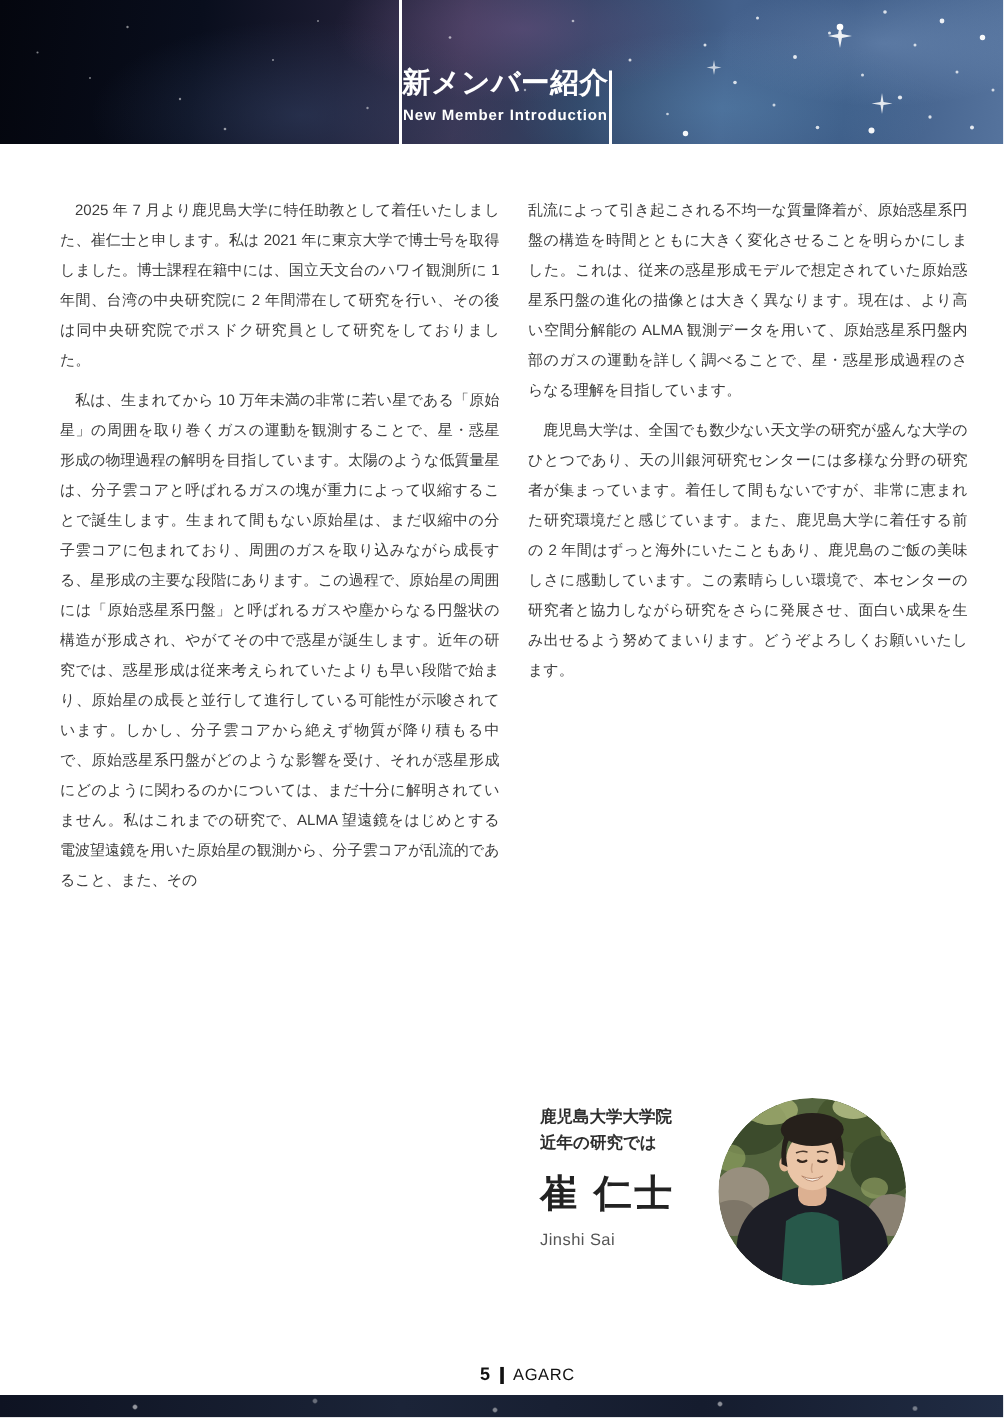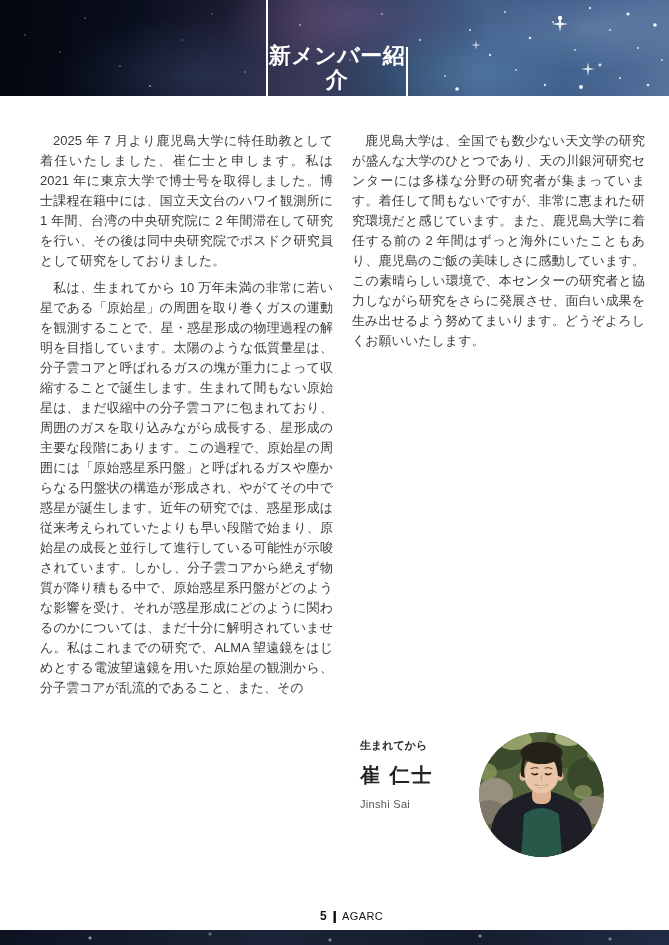--- a/index.html
+++ b/index.html
@@ -16,38 +16,38 @@
       radial-gradient(ellipse 220px 80px at 72% 75%, rgba(95,150,190,.33), transparent 65%),
       radial-gradient(ellipse 160px 60px at 88% 30%, rgba(140,170,210,.35), transparent 70%),
       radial-gradient(ellipse 200px 90px at 30% 80%, rgba(60,80,120,.4), transparent 70%),
       linear-gradient(97deg, #04060e 0%, #090e1d 20%, #1c1c32 34%, #3a3654 46%, #2e4263 58%, #44618c 72%, #3c5a85 84%, #55739d 100%);
   }
   .header svg.starfield { position:absolute; left:0; top:0; }
   .header-line { position:absolute; background:#ffffff; width:2px; }
   .line-left  { left:266px; top:0;    height:96px; }
   .line-right { left:406px; top:47px; height:49px; }
   .title-block { position:absolute; left:267px; top:44px; width:140px; text-align:center; color:#fff; }
-  .title-jp { font-size:22px; font-weight:bold; letter-spacing:.5px; line-height:24px; }
-  .title-en { font-size:13px; font-weight:bold; letter-spacing:.6px; margin-top:4px; }
+  .title-jp { font-size:19px; font-weight:bold; letter-spacing:.5px; line-height:24px; }
+  .title-en { font-size:10px; font-weight:bold; letter-spacing:.6px; margin-top:4px; }
 
   
   .col {
     position:absolute; top:131px; width:293px;
-    font-size:13px; line-height:20px; text-align:justify;
+    font-size:10px; line-height:20px; text-align:justify;
     color:#3b3b3b;
   }
   .col-left  { left:40px; }
   .col-right { left:352px; }
   .jp-par { margin:0 0 7px 0; }
   .jp-par.indent { text-indent:1em; }
 
   
   .profile-block { position:absolute; left:360px; top:737px; width:150px; }
   .affil { font-size:11px; font-weight:bold; line-height:17px; color:#2f2f2f; }
-  .profile-name { font-size:20px; font-weight:bold; color:#222; margin-top:8px; letter-spacing:2px; }
+  .profile-name { font-size:25px; font-weight:bold; color:#222; margin-top:8px; letter-spacing:2px; }
   .profile-romaji { font-size:11px; font-weight:normal; color:#555; margin-top:9px; letter-spacing:.3px; }
 
   .photo-wrap {
     position:absolute; left:479px; top:732px; width:125px; height:125px;
     border-radius:50%; overflow:hidden;
   }
 
   
   .page-footer-line {
     position:absolute; left:320px; top:909px; display:flex; align-items:baseline; gap:6px;
@@ -122,25 +122,27 @@
       <div class="title-en">New Member Introduction</div>
     </div>
   </div>
 
   <div class="col col-left">
     <p class="jp-par indent">2025 年 7 月より鹿児島大学に特任助教として着任いたしました、崔仁士と申します。私は 2021 年に東京大学で博士号を取得しました。博士課程在籍中には、国立天文台のハワイ観測所に 1 年間、台湾の中央研究院に 2 年間滞在して研究を行い、その後は同中央研究院でポスドク研究員として研究をしておりました。</p>
     <p class="jp-par indent">私は、生まれてから 10 万年未満の非常に若い星である「原始星」の周囲を取り巻くガスの運動を観測することで、星・惑星形成の物理過程の解明を目指しています。太陽のような低質量星は、分子雲コアと呼ばれるガスの塊が重力によって収縮することで誕生します。生まれて間もない原始星は、まだ収縮中の分子雲コアに包まれており、周囲のガスを取り込みながら成長する、星形成の主要な段階にあります。この過程で、原始星の周囲には「原始惑星系円盤」と呼ばれるガスや塵からなる円盤状の構造が形成され、やがてその中で惑星が誕生します。近年の研究では、惑星形成は従来考えられていたよりも早い段階で始まり、原始星の成長と並行して進行している可能性が示唆されています。しかし、分子雲コアから絶えず物質が降り積もる中で、原始惑星系円盤がどのような影響を受け、それが惑星形成にどのように関わるのかについては、まだ十分に解明されていません。私はこれまでの研究で、ALMA 望遠鏡をはじめとする電波望遠鏡を用いた原始星の観測から、分子雲コアが乱流的であること、また、その</p>
   </div>
 
   <div class="col col-right">
+    <p class="jp-par">乱流によって引き起こされる不均一な質量降着が、原始惑星系円盤の構造を時間とともに大きく変化させることを明らかにしました。これは、従来の惑星形成モデルで想定されていた原始惑星系円盤の進化の描像とは大きく異なります。現在は、より高い空間分解能の ALMA 観測データを用いて、原始惑星系円盤内部のガスの運動を詳しく調べることで、星・惑星形成過程のさらなる理解を目指しています。</p>
     <p class="jp-par indent">鹿児島大学は、全国でも数少ない天文学の研究が盛んな大学のひとつであり、天の川銀河研究センターには多様な分野の研究者が集まっています。着任して間もないですが、非常に恵まれた研究環境だと感じています。また、鹿児島大学に着任する前の 2 年間はずっと海外にいたこともあり、鹿児島のご飯の美味しさに感動しています。この素晴らしい環境で、本センターの研究者と協力しながら研究をさらに発展させ、面白い成果を生み出せるよう努めてまいります。どうぞよろしくお願いいたします。</p>
   </div>
 
   <div class="profile-block">
-    <div class="affil">生まれてから</div>
+    <div class="affil">鹿児島大学大学院</div>
+    <div class="affil">近年の研究では</div>
     <div class="profile-name">崔  仁士</div>
     <div class="profile-romaji">Jinshi Sai</div>
   </div>
 
   <div class="photo-wrap">
     <svg width="125" height="125" viewBox="0 0 125 125">
       <defs>
         <clipPath id="photoClip">
             <circle cx="62.5" cy="62.5" r="62.5"></circle>
           </clipPath>

